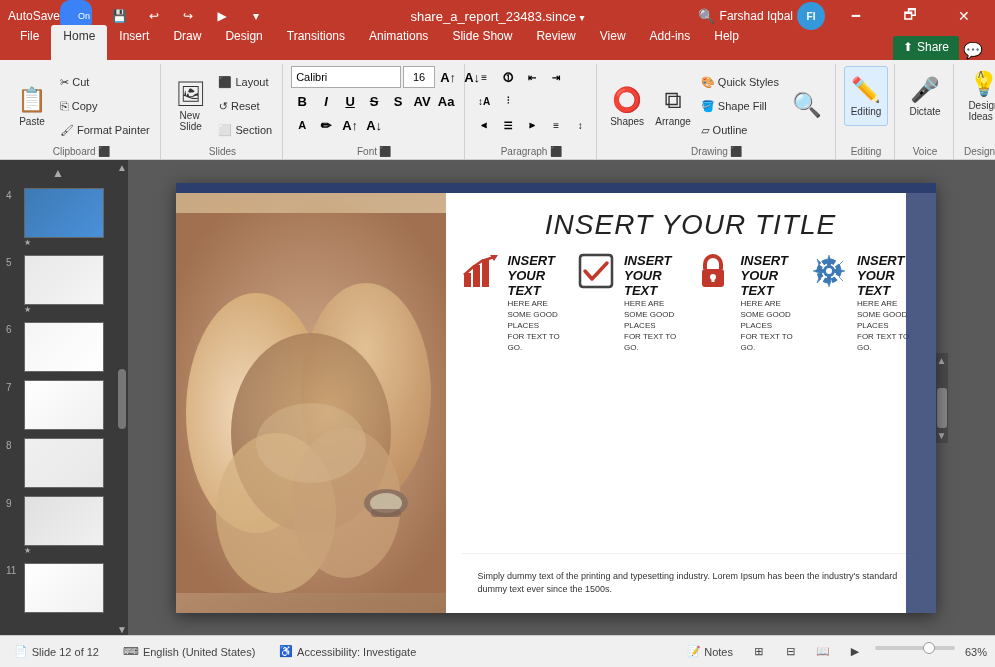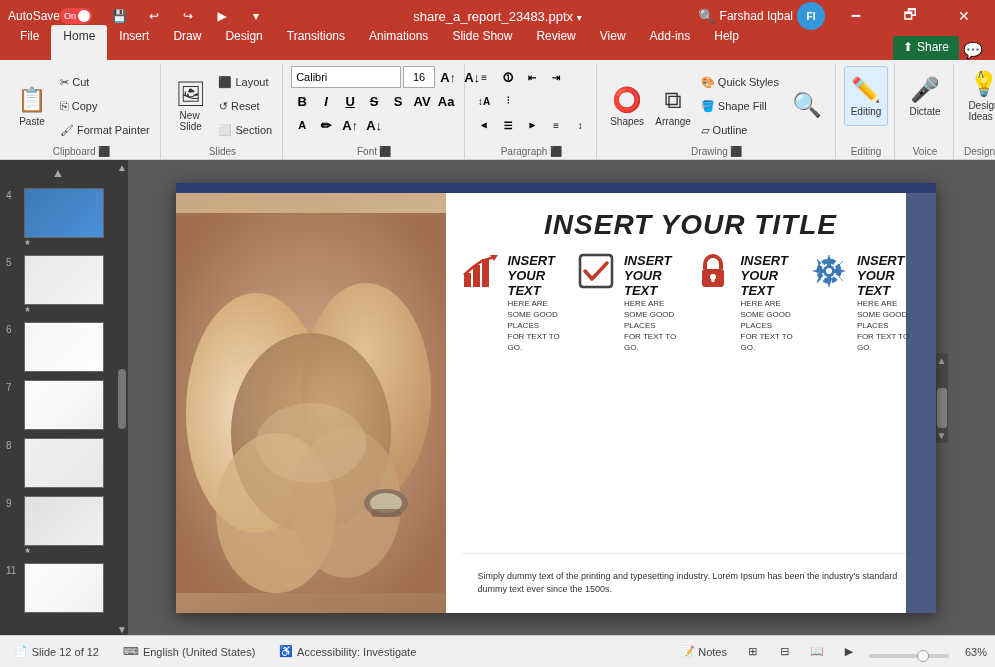--- a/index.html
+++ b/index.html
@@ -12,21 +12,21 @@
       display: flex;
       align-items: center;
       padding: 0 8px;
       color: white;
     }
     .title-bar-left { display: flex; align-items: center; gap: 6px; flex: 1; }
     .title-bar-center { flex: 1; text-align: center; font-size: 13px; }
     .title-bar-right { flex: 1; display: flex; justify-content: flex-end; align-items: center; gap: 8px; }
     .title-btn { width: 46px; height: 32px; display: flex; align-items: center; justify-content: center; cursor: pointer; font-size: 14px; }
     .autosave { display: flex; align-items: center; font-size: 12px; margin-right: 8px; }
-    .toggle { background: #ef4444; border-radius: 10px; width: 32px; height: 16px; display: flex; align-items: center; padding: 2px; cursor: pointer; }
+    .toggle { background: #3b82f6; border-radius: 10px; width: 32px; height: 16px; display: flex; align-items: center; padding: 16px; cursor: pointer; }
     .toggle-knob { background: white; border-radius: 50%; width: 12px; height: 12px; margin-left: auto; }
     .title-icon-btn { width: 28px; height: 28px; display: flex; align-items: center; justify-content: center; border-radius: 3px; cursor: pointer; }
     .user-avatar { width: 28px; height: 28px; border-radius: 50%; background: #3498db; display: flex; align-items: center; justify-content: center; font-size: 11px; overflow: hidden; }
 
     
     .ribbon-tabs {
       background: #c0392b;
       height: 28px;
       display: flex;
       align-items: flex-end;
@@ -235,21 +235,21 @@
       justify-content: center;
     }
     .slide-right {
       flex: 1;
       padding: 0 16px;
       display: flex;
       flex-direction: column;
     }
     .slide-title {
       font-size: 28px;
-      font-weight: 700;
+      font-weight: 400;
       color: #222;
       text-align: center;
       padding: 16px 0 12px;
       letter-spacing: 1px;
       font-style: italic;
     }
     .slide-items { display: flex; gap: 8px; flex: 1; }
     .slide-item { display: flex; align-items: flex-start; gap: 10px; }
     .slide-item-icon { width: 36px; height: 36px; flex-shrink: 0; display: flex; align-items: center; justify-content: center; }
     .slide-item-text { display: flex; flex-direction: column; }
@@ -273,21 +273,21 @@
       align-items: center;
       padding: 0 8px;
       font-size: 11px;
       color: #444;
       gap: 16px;
     }
     .status-left { display: flex; align-items: center; gap: 12px; flex: 1; }
     .status-right { display: flex; align-items: center; gap: 8px; }
     .status-btn { padding: 2px 6px; border-radius: 3px; cursor: pointer; display: flex; align-items: center; gap: 4px; }
     .notes-btn { border: none; background: transparent; display: flex; align-items: center; gap: 3px; cursor: pointer; font-size: 11px; color: #444; padding: 2px 6px; }
-    .zoom-area { display: flex; align-items: flex-end; gap: 16px; }
+    .zoom-area { display: flex; align-items: flex-start; gap: 10px; }
     .zoom-slider { width: 80px; height: 4px; background: #ccc; border-radius: 2px; position: relative; }
     .zoom-slider-thumb { width: 12px; height: 12px; background: white; border: 1px solid #999; border-radius: 50%; position: absolute; top: -4px; left: 60%; }
     .view-btn { width: 24px; height: 24px; display: flex; align-items: center; justify-content: center; border-radius: 3px; cursor: pointer; }
 
     
     .thumb-4 { background: linear-gradient(135deg, #3d7ab5 0%, #4a90d9 100%); }
     .thumb-5 { background: linear-gradient(135deg, #e8e8e8 0%, #f5f5f5 100%); }
     .thumb-6 { background: linear-gradient(135deg, #f5f5f5 0%, #fff 100%); }
     .thumb-7 { background: linear-gradient(135deg, #fff 0%, #f0f0f0 100%); }
     .thumb-8 { background: linear-gradient(135deg, #f0f0f0 0%, #e8e8e8 100%); }
@@ -320,21 +320,21 @@
         <div class="toggle-knob"></div>
       </div>
     </div>
     <div class="title-icon-btn">💾</div>
     <div class="title-icon-btn">↩</div>
     <div class="title-icon-btn">↪</div>
     <div class="title-icon-btn">▶</div>
     <div class="title-icon-btn">▾</div>
   </div>
   <div class="title-bar-center">
-    <span>share_a_report_23483.pptx</span>
+    <span>share_a_report_23483.since</span>
     <span style="font-size:10px;">▾</span>
   </div>
   <div class="title-bar-right">
     <div style="display:flex;align-items:center;gap:4px;">
       <span style="font-size:14px;">🔍</span>
       <span style="font-size:12px;">Farshad Iqbal</span>
       <div class="user-avatar">
         <span style="font-size:10px;font-weight:bold;color:white;">FI</span>
       </div>
     </div>

